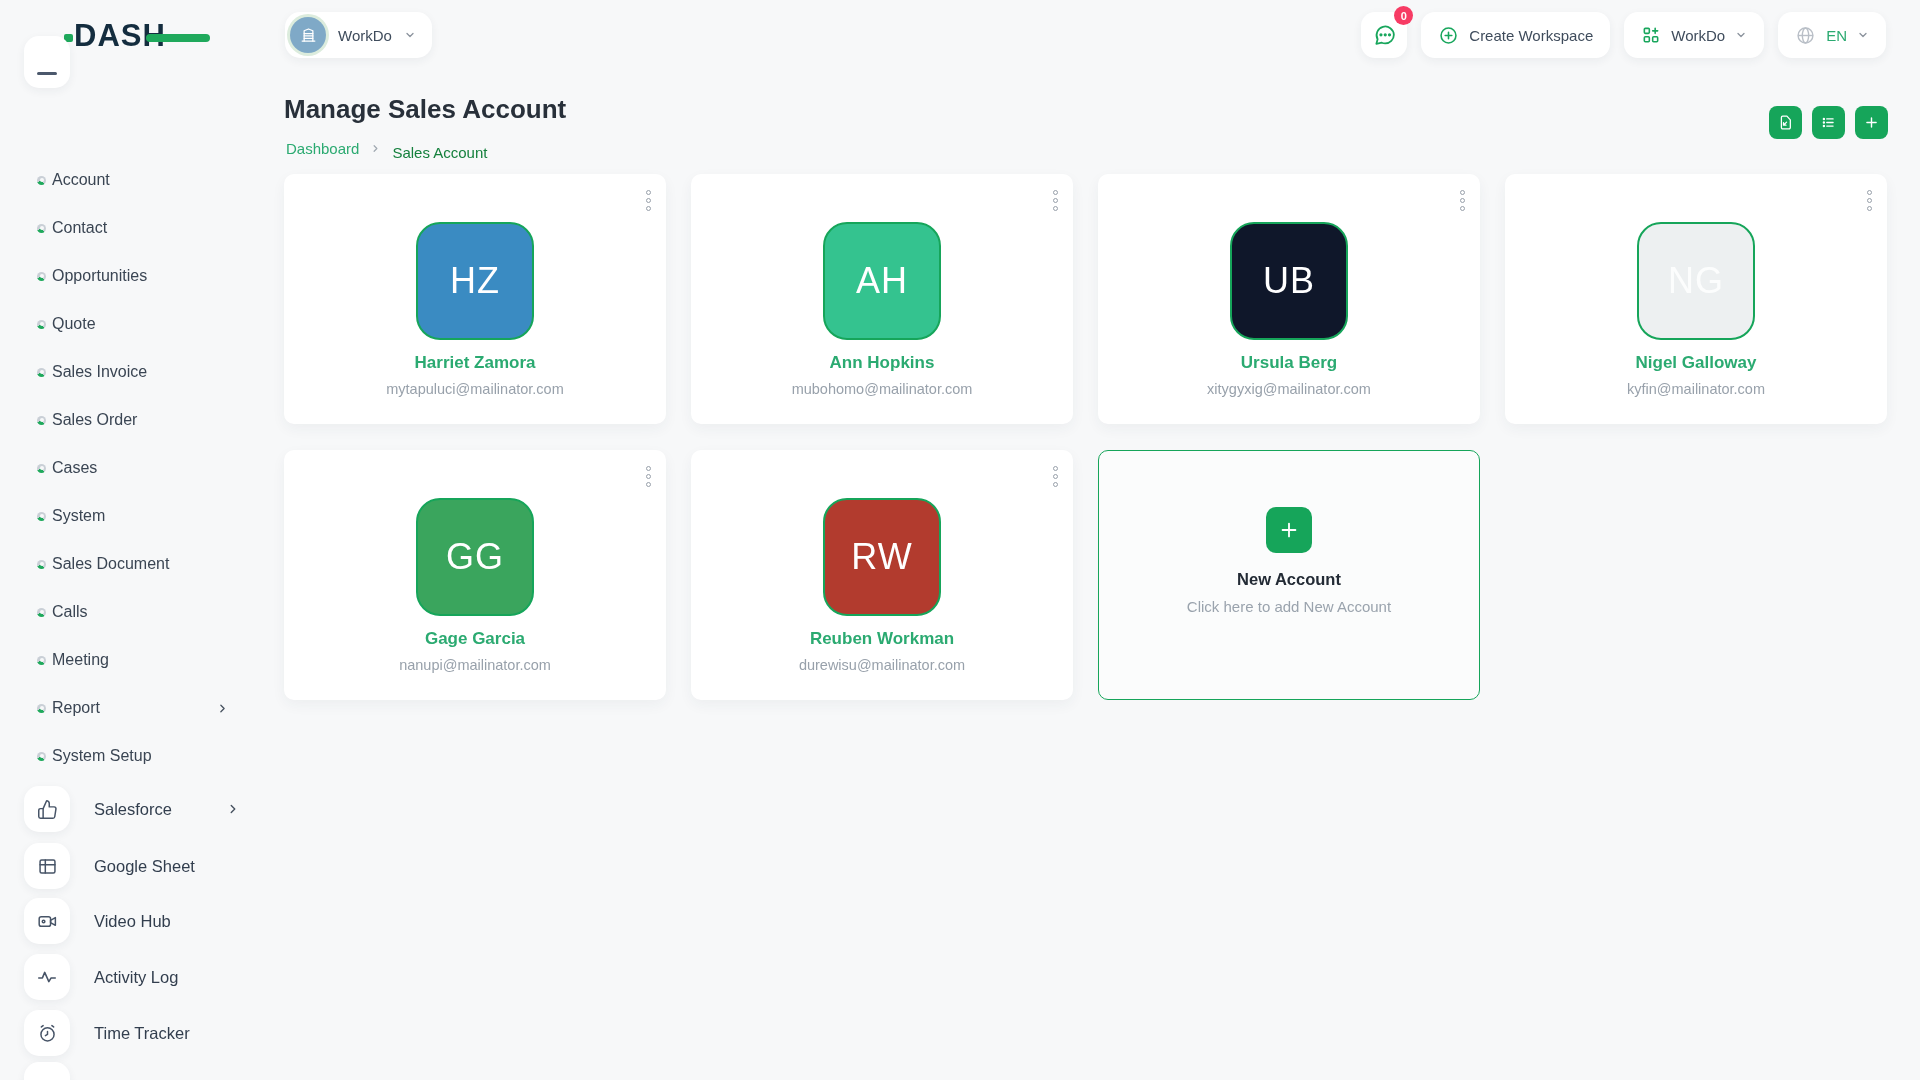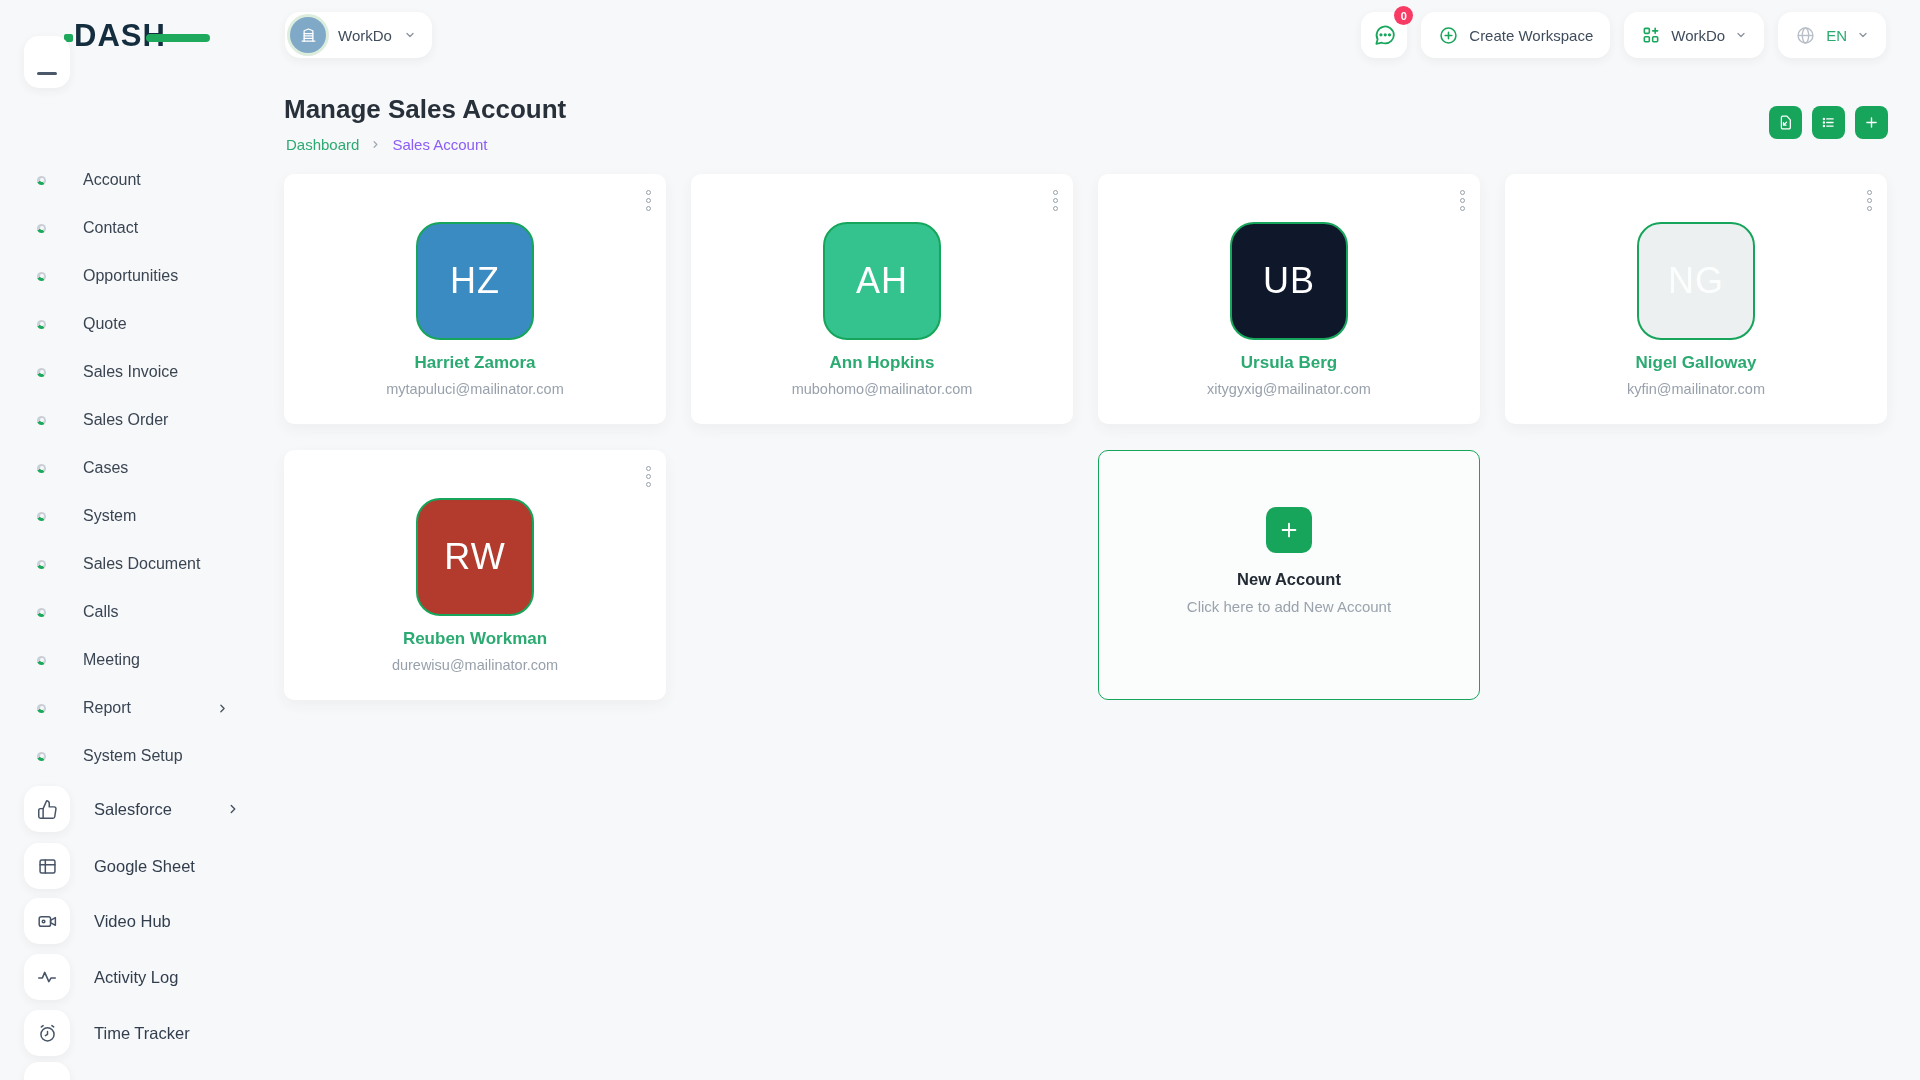--- a/index.html
+++ b/index.html
@@ -27,33 +27,33 @@
   .hpill { height:46px; background:#fff; border-radius:14px; box-shadow:0 3px 10px rgba(30,45,70,.06);
            display:flex; align-items:center; gap:10px; padding:0 17px; cursor:pointer; }
 
   
   .tile { width:46px; height:46px; background:#fff; border-radius:15px; box-shadow:0 3px 10px rgba(30,45,70,.06);
           display:flex; align-items:center; justify-content:center; flex:0 0 46px; }
   .sgroup { position:absolute; left:24px; width:216px; display:flex; align-items:center; cursor:pointer; }
   .sgroup .glabel { margin-left:24px; font-size:16.5px; font-weight:500; color:#323e4e; }
   .sgroup .gchev { margin-left:auto; display:flex; }
   .sgroup.active .glabel { color:#6254d3; font-weight:700; }
-  .sitem { position:absolute; left:37px; width:192px; display:flex; align-items:center; gap:37px; cursor:pointer; }
+  .sitem { position:absolute; left:37px; width:192px; display:flex; align-items:center; gap:6px; cursor:pointer; }
   .sitem .silabel { font-size:16px; font-weight:500; color:#3a4553; }
   .sitem .ichev { margin-left:auto; display:flex; }
   .bullet { width:9px; height:9px; border-radius:50%; position:relative; flex:0 0 9px;
             background:conic-gradient(from 140deg,#1fa95c 0 110deg,#c9cfd6 110deg 360deg); }
   .bullet::after { content:""; position:absolute; inset:2.5px; background:#f7f8f9; border-radius:50%; }
   .ham-dash { width:20px; height:3px; border-radius:2px; background:#4b586c; margin-top:22px; }
 
   
   .page-title { position:absolute; left:284px; top:94px; font-size:26px; font-weight:700; color:#28303a; }
   .breadcrumb { position:absolute; left:286px; top:136px; display:flex; gap:11px; align-items:center; font-size:15px; }
   .bc-link { color:#2baa71; cursor:pointer; }
-  .bc-current { color:#8b5cf6; }
+  .bc-current { color:#15803d;margin-top:8px; }
   .actions { position:absolute; top:106px; right:32px; display:flex; gap:10px; }
   .abtn { width:33px; height:33px; border-radius:8px; background:#16a55a; display:flex; align-items:center; justify-content:center; cursor:pointer; }
 
   .cards { position:absolute; left:284px; top:174px; display:grid; grid-template-columns:repeat(4,382px);
            grid-auto-rows:250px; gap:26px 25px; }
   .card { position:relative; background:#fff; border-radius:10px; box-shadow:0 5px 14px rgba(35,50,70,.05); }
   .card-menu { position:absolute; top:16px; right:15px; display:flex; flex-direction:column; gap:3px; align-items:center; cursor:pointer; }
   .card-menu i { width:5px; height:5px; border:1.5px solid #98a0aa; border-radius:50%; display:block; }
   .avatar { position:absolute; left:50%; top:48px; transform:translateX(-50%); width:118px; height:118px;
             border-radius:24px; border:2px solid #16a55a; color:#fff; font-size:36px; letter-spacing:1px;
@@ -334,20 +334,30 @@
       <div class="card-menu">
           <i></i>
           <i></i>
           <i></i>
         </div>
       <div class="avatar" style="background: rgb(237, 240, 241); color: rgb(252, 253, 253);">NG</div>
       <div class="card-name">Nigel Galloway</div>
       <div class="card-email">kyfin@mailinator.com</div>
     </div>
 
+    <div class="card">
+      <div class="card-menu">
+          <i></i>
+          <i></i>
+          <i></i>
+        </div>
+      <div class="avatar" style="background: rgb(58, 165, 93);">GG</div>
+      <div class="card-name">Gage Garcia</div>
+      <div class="card-email">nanupi@mailinator.com</div>
+    </div>
 
     <div class="card">
       <div class="card-menu">
           <i></i>
           <i></i>
           <i></i>
         </div>
       <div class="avatar" style="background: rgb(178, 59, 46);">RW</div>
       <div class="card-name">Reuben Workman</div>
       <div class="card-email">durewisu@mailinator.com</div>

